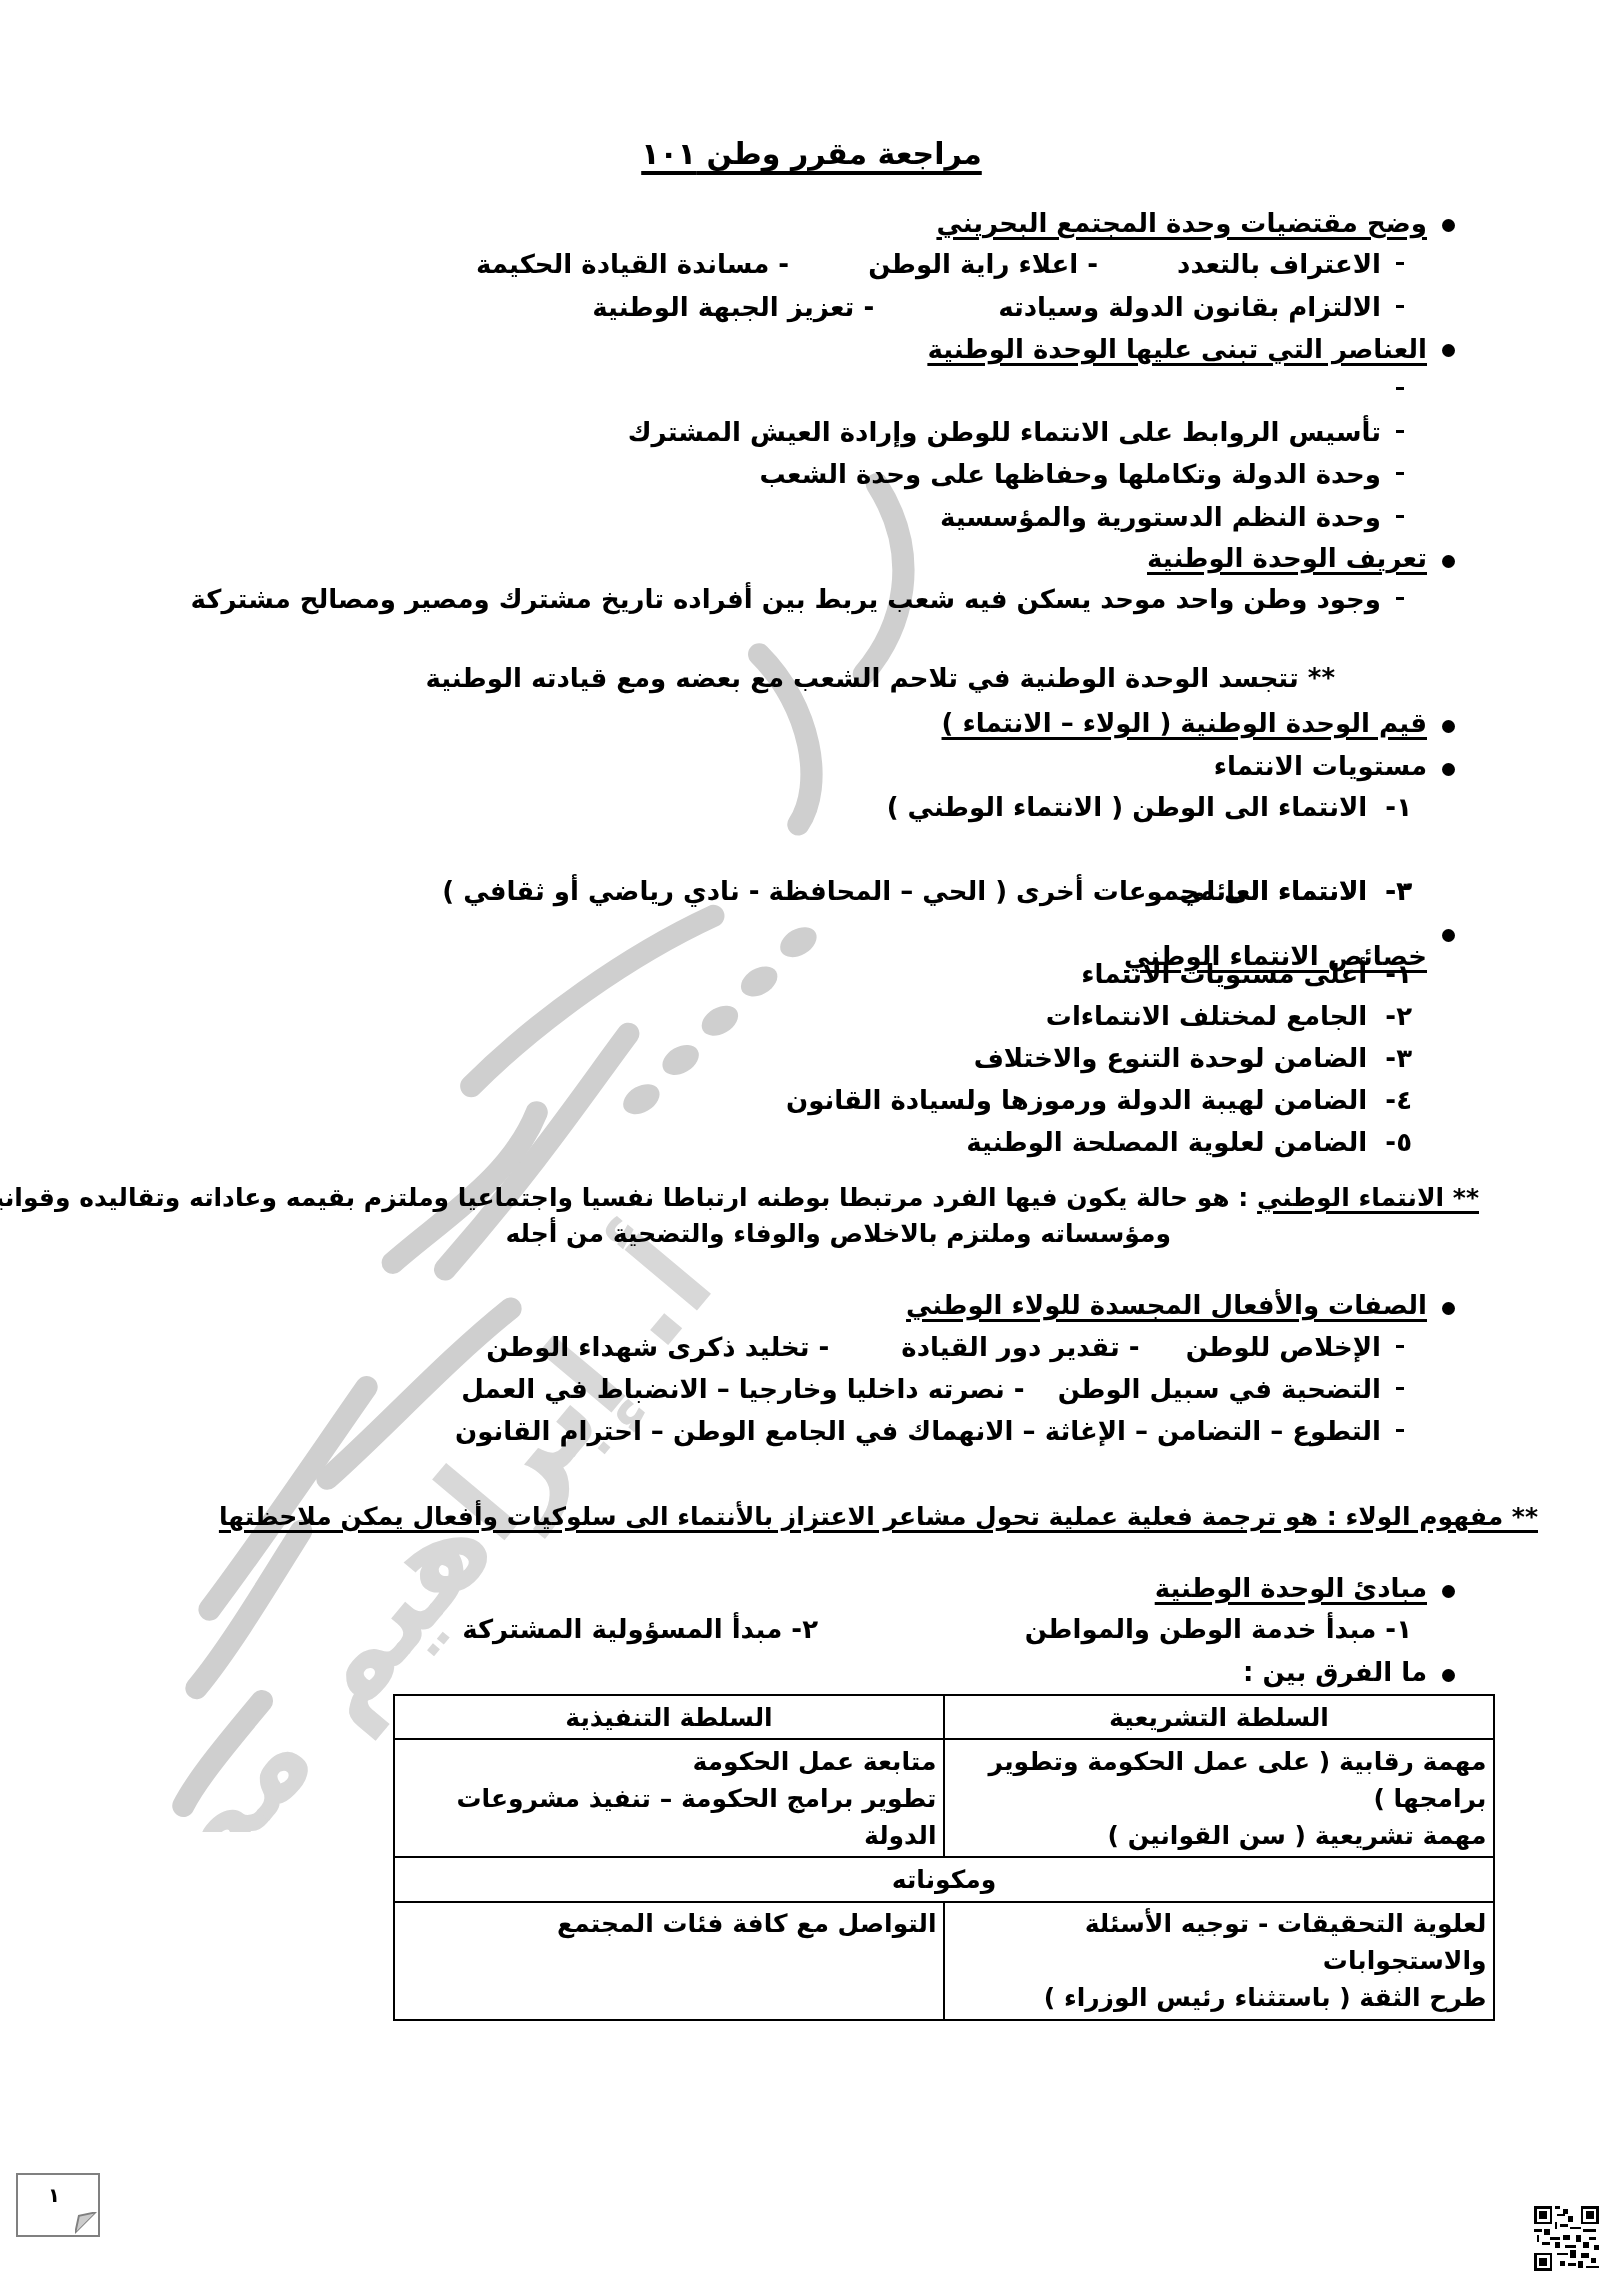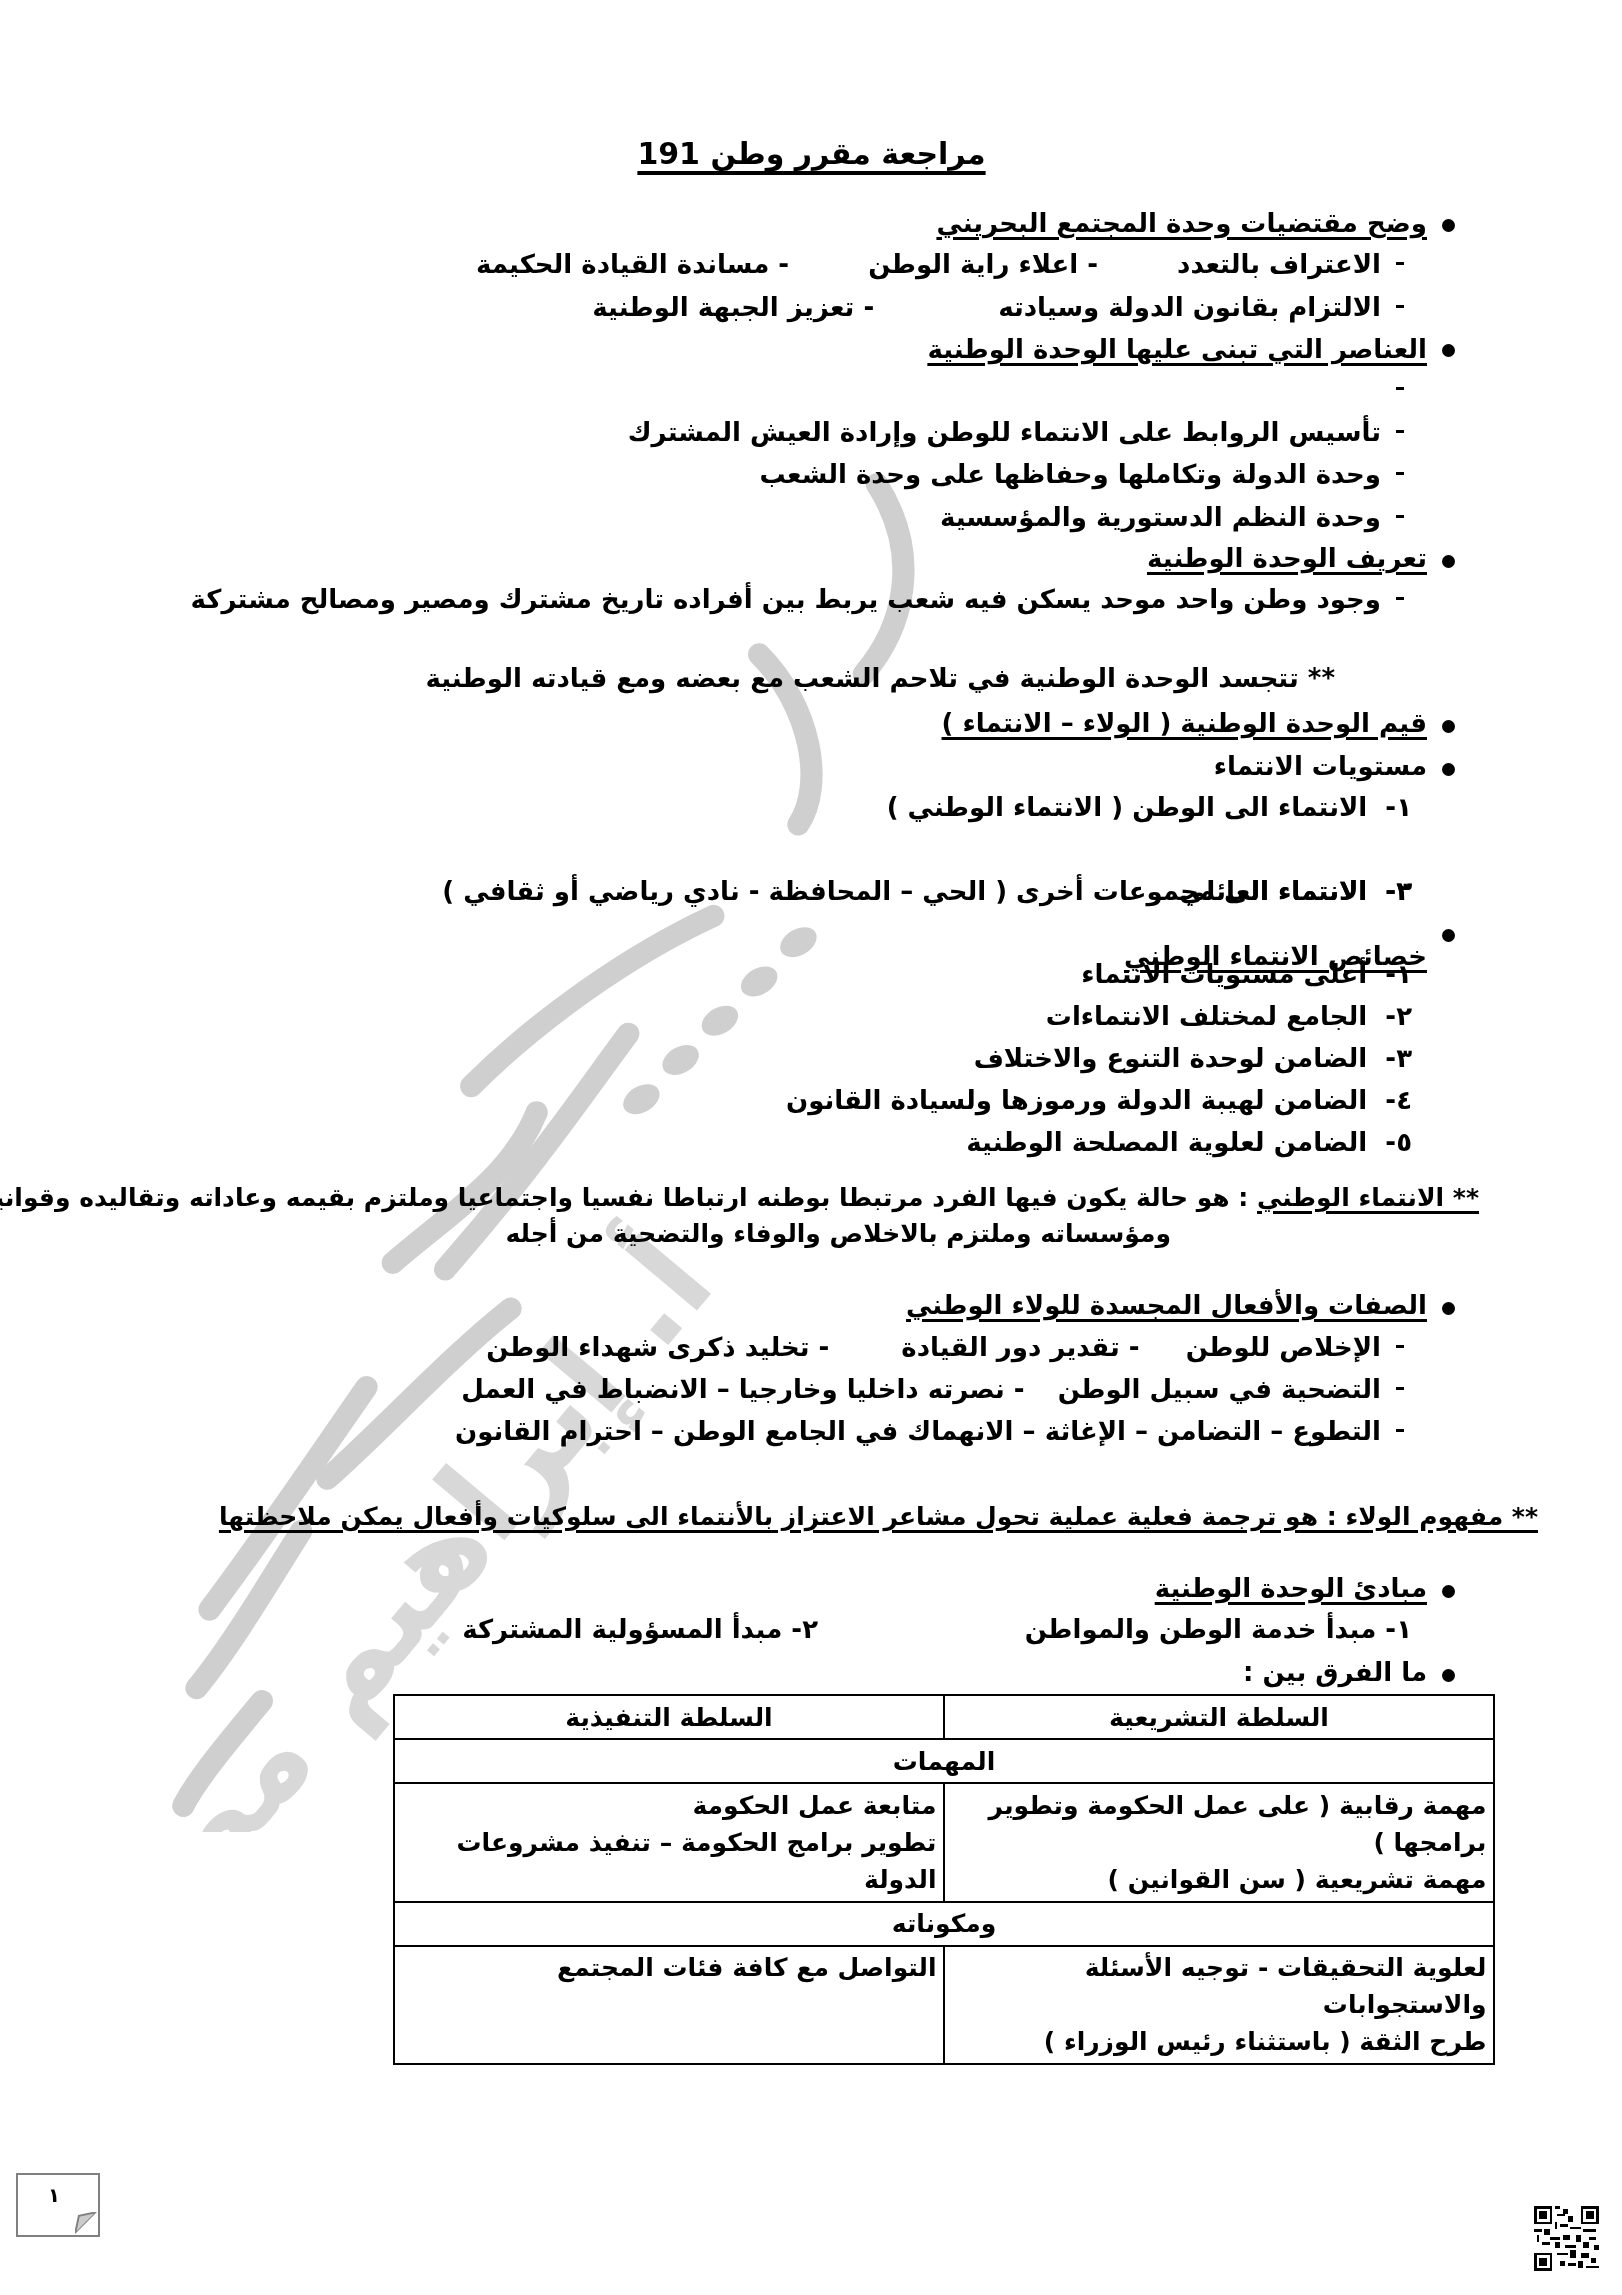--- a/index.html
+++ b/index.html
@@ -58,21 +58,21 @@
     <g fill="#cfcfcf">
       <ellipse cx="960" cy="740" rx="30" ry="20" transform="rotate(-30 960 740)"></ellipse>
       <ellipse cx="900" cy="800" rx="30" ry="20" transform="rotate(-30 900 800)"></ellipse>
       <ellipse cx="840" cy="860" rx="30" ry="20" transform="rotate(-30 840 860)"></ellipse>
       <ellipse cx="780" cy="920" rx="30" ry="20" transform="rotate(-30 780 920)"></ellipse>
       <ellipse cx="720" cy="980" rx="30" ry="20" transform="rotate(-30 720 980)"></ellipse>
     </g>
     <text x="-1100" y="1500" transform="rotate(-50 500 1200)" font-family="DejaVu Sans, sans-serif" font-size="190" font-weight="bold" fill="#d8d8d8">أ. إبراهيم مصطفى</text>
   </svg>
 
-  <div class="title"><span>مراجعة مقرر وطن 191</span></div>
+  <div class="title"><span>مراجعة مقرر وطن ١٠١</span></div>
 
   <div class="bullet" style="left:1442px;top:219px;"></div>
   <div class="ln r u" style="top:204px;">وضح مقتضيات وحدة المجتمع البحريني</div>
   <div class="dash" style="left:1396px;top:262px;"></div>
   <div class="ln rs" style="top:245px;">
     <span class="col">الاعتراف بالتعدد</span><span class="gap"></span><span class="col">- اعلاء راية الوطن</span><span class="gap"></span><span class="col">- مساندة القيادة الحكيمة</span>
   </div>
   <div class="dash" style="left:1396px;top:305px;"></div>
   <div class="ln rs" style="top:288px;">
     <span class="col">الالتزام بقانون الدولة وسيادته</span><span class="gap" style="width:124px"></span><span class="col">- تعزيز الجبهة الوطنية</span>
@@ -135,23 +135,20 @@
   <div class="ln" style="top:1610px;right:805px;">٢- مبدأ المسؤولية المشتركة</div>
 
   <div class="bullet" style="left:1442px;top:1669px;"></div>
   <div class="ln r" style="top:1653px;">ما الفرق بين :</div>
 
   <table class="cmp">
     <tbody>
         <tr>
       <td class="h half" style="text-align:center">السلطة التشريعية</td>
       <td class="h half" style="text-align:center">السلطة التنفيذية</td>
-    </tr>
-    <tr>
-      <td class="h" colspan="2">المهمات</td>
     </tr>
     <tr style="height:111px;">
       <td class="half">
         <div>مهمة رقابية ( على عمل الحكومة وتطوير برامجها )</div>
         <div>مهمة تشريعية ( سن القوانين )</div>
       </td>
       <td class="half">
         <div>متابعة عمل الحكومة</div>
         <div style="white-space:normal;">تطوير برامج الحكومة – تنفيذ مشروعات الدولة</div>
       </td>

